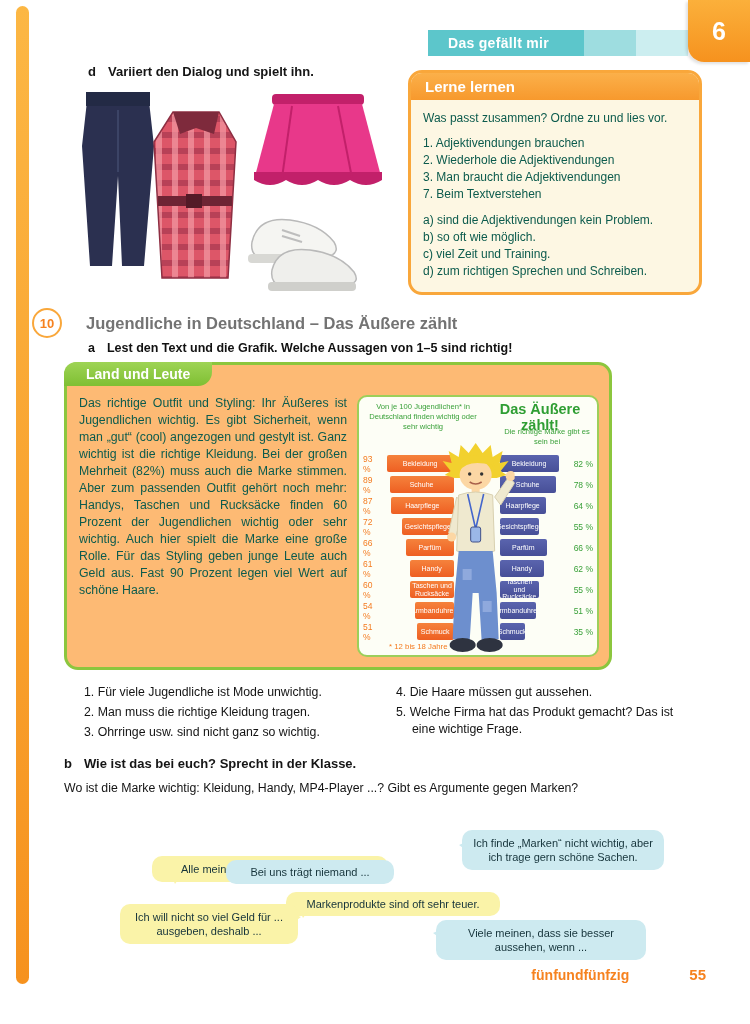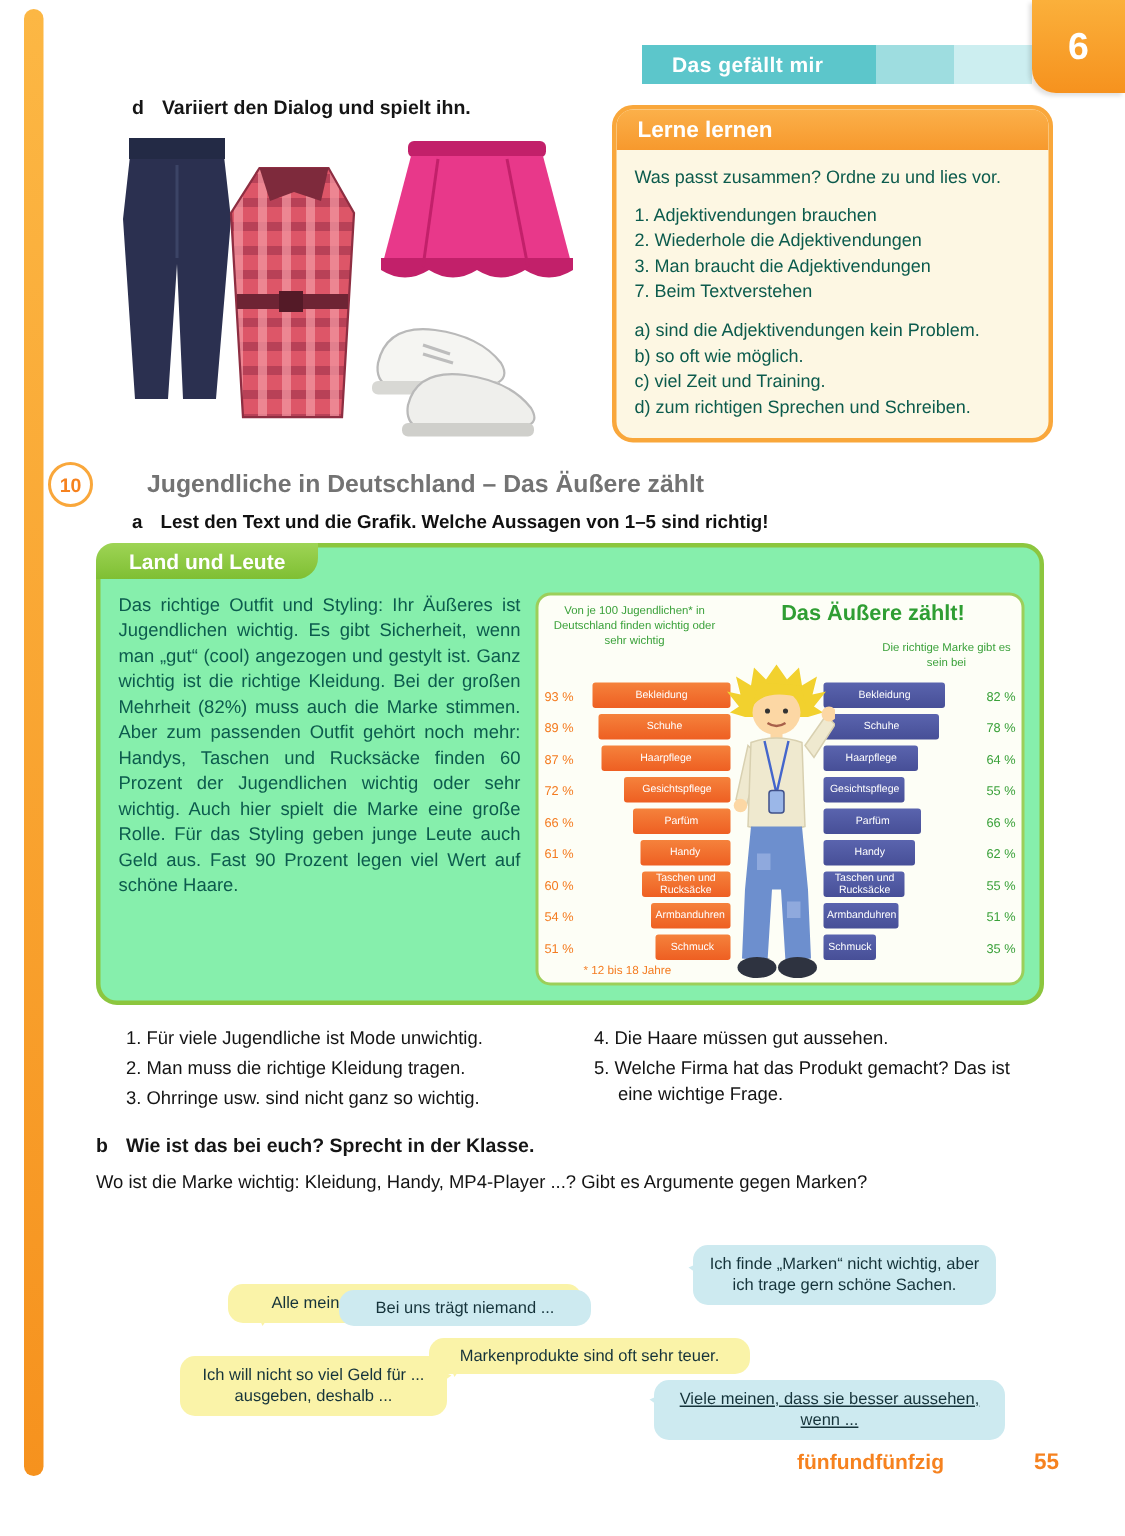--- a/index.html
+++ b/index.html
@@ -31,29 +31,29 @@
   .lerne-box{position:absolute;left:408px;top:70px;width:288px;border:3px solid #f9a73b;
              border-radius:14px;background:#fdf7e3;overflow:hidden;}
   .lerne-head{background:linear-gradient(180deg,#fbb04a,#f7992d);color:#fff;font-weight:bold;
               font-size:15px;padding:5px 14px;}
   .lerne-body{padding:10px 12px 12px;color:#0c5b4d;font-size:12px;line-height:1.42;}
   .lerne-intro{margin-bottom:8px;}
   .hang{padding-left:16px;text-indent:-16px;}
   .lerne-lettered{margin-top:9px;}
 
   
-  .ex10{position:absolute;left:32px;top:308px;display:flex;align-items:center;gap:36px;}
+  .ex10{position:absolute;left:32px;top:308px;display:flex;align-items:center;gap:24px;}
   .ex-circle{width:26px;height:26px;border:2.5px solid #f9a73b;border-radius:50%;color:#f6821f;
              font-weight:bold;font-size:13px;display:flex;align-items:center;justify-content:center;background:#fff;}
   .ex-title{color:#737373;font-weight:bold;font-size:16.5px;}
   .a-line{position:absolute;left:88px;top:341px;display:flex;gap:12px;font-weight:bold;font-size:12.5px;color:#111;}
 
   
-  .land-box{position:absolute;left:64px;top:362px;width:632px;height:308px;border:3px solid #8cc63e;
-            border-radius:14px;background:#86efac;box-sizing:border-box;}
+  .land-box{position:absolute;left:64px;top:362px;width:548px;height:308px;border:3px solid #8cc63e;
+            border-radius:14px;background:#fdba74;box-sizing:border-box;}
   .land-title{position:absolute;top:-3px;left:-3px;background:linear-gradient(180deg,#9ed455,#7fbf33);
               color:#fff;font-weight:bold;font-size:14px;padding:4px 22px;border-radius:12px 0 14px 0;}
   .land-content{display:flex;gap:10px;padding:30px 10px 10px 12px;height:100%;box-sizing:border-box;}
   .land-para{flex:0 0 268px;color:#0c5b4d;font-size:12.3px;line-height:1.38;text-align:justify;}
 
   .chart-panel{position:relative;flex:1;border:2px solid #9ccf5a;border-radius:10px;background:#fdfef6;overflow:hidden;padding-left:16px;}
   .ch-left-cap{position:absolute;top:5px;left:4px;width:120px;color:#3aa13a;font-size:7.6px;line-height:1.3;text-align:center;}
   .ch-title{position:absolute;top:4px;left:128px;right:4px;text-align:center;color:#2f9e33;font-weight:bold;font-size:14.5px;}
   .ch-right-cap{position:absolute;top:30px;right:2px;width:96px;color:#3aa13a;font-size:7.6px;line-height:1.3;text-align:center;}
   .chart-rows{position:absolute;top:56px;left:4px;right:4px;}
@@ -82,21 +82,21 @@
   .bubbles{position:absolute;left:0;top:818px;width:750px;height:158px;}
   .bubble{position:absolute;border-radius:10px;padding:5px 10px;font-size:11px;line-height:1.3;
           color:#15333a;display:flex;align-items:center;justify-content:center;text-align:center;box-sizing:border-box;}
   .bubble-yellow{background:#faf3a8;}
   .bubble-blue{background:#cdeaf0;}
   .b1{left:152px;top:6px;width:236px;height:26px;margin-top:32px;}
   .b2{left:226px;top:42px;width:168px;height:24px;}
   .b3{left:462px;top:12px;width:202px;height:40px;}
   .b4{left:286px;top:74px;width:214px;height:24px;}
   .b5{left:120px;top:86px;width:178px;height:40px;}
-  .b6{left:436px;top:102px;width:234px;height:40px;text-decoration:underline;}
+  .b6{left:436px;top:102px;width:210px;height:40px;}
   .b1::after{content:"";position:absolute;left:20px;bottom:-9px;border:7px solid transparent;border-top-color:#faf3a8;border-left-width:3px;border-right-width:5px;}
   .b4::after{content:"";position:absolute;left:14px;bottom:-9px;border:7px solid transparent;border-top-color:#faf3a8;border-left-width:3px;border-right-width:5px;}
   .b3::after{content:"";position:absolute;left:-10px;top:12px;border:7px solid transparent;border-right-color:#cdeaf0;border-top-width:3px;border-bottom-width:5px;}
   .b6::after{content:"";position:absolute;left:-10px;top:10px;border:7px solid transparent;border-right-color:#cdeaf0;border-top-width:3px;border-bottom-width:5px;}
   .b5::after{content:"";position:absolute;right:-10px;top:10px;border:7px solid transparent;border-left-color:#faf3a8;border-top-width:3px;border-bottom-width:5px;}
 
   
   .footer{position:absolute;right:44px;top:966px;display:flex;align-items:baseline;gap:60px;color:#f6821f;font-weight:bold;}
   .footer-word{font-size:14px;}
   .footer-page{font-size:15px;}

